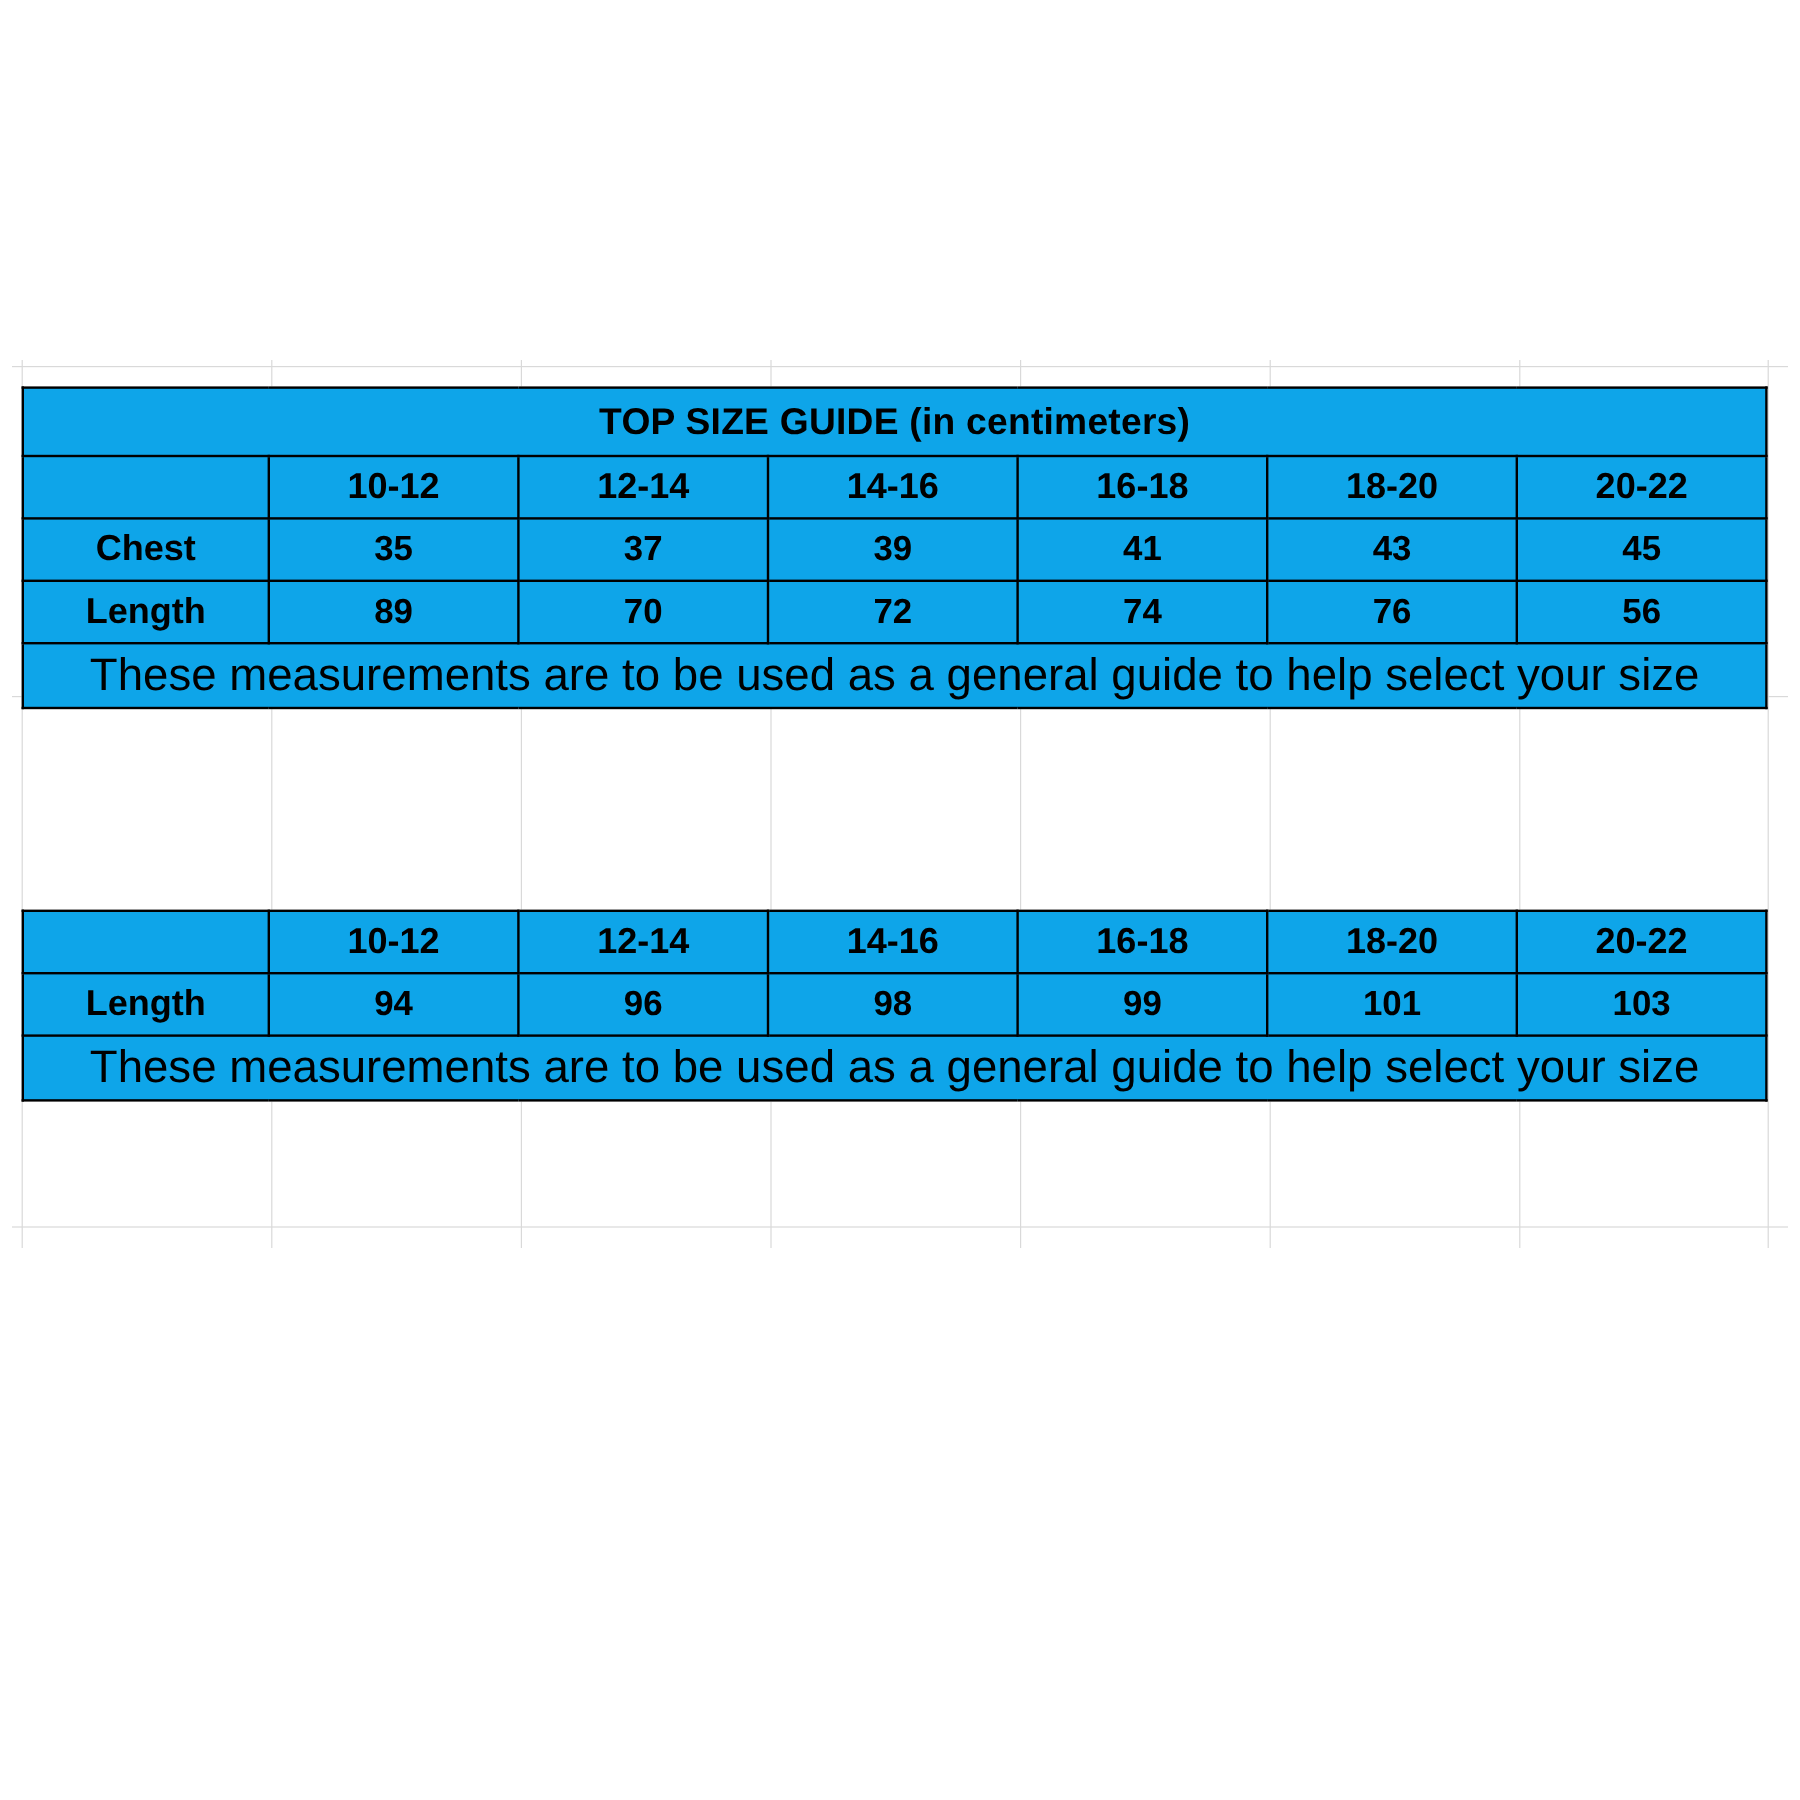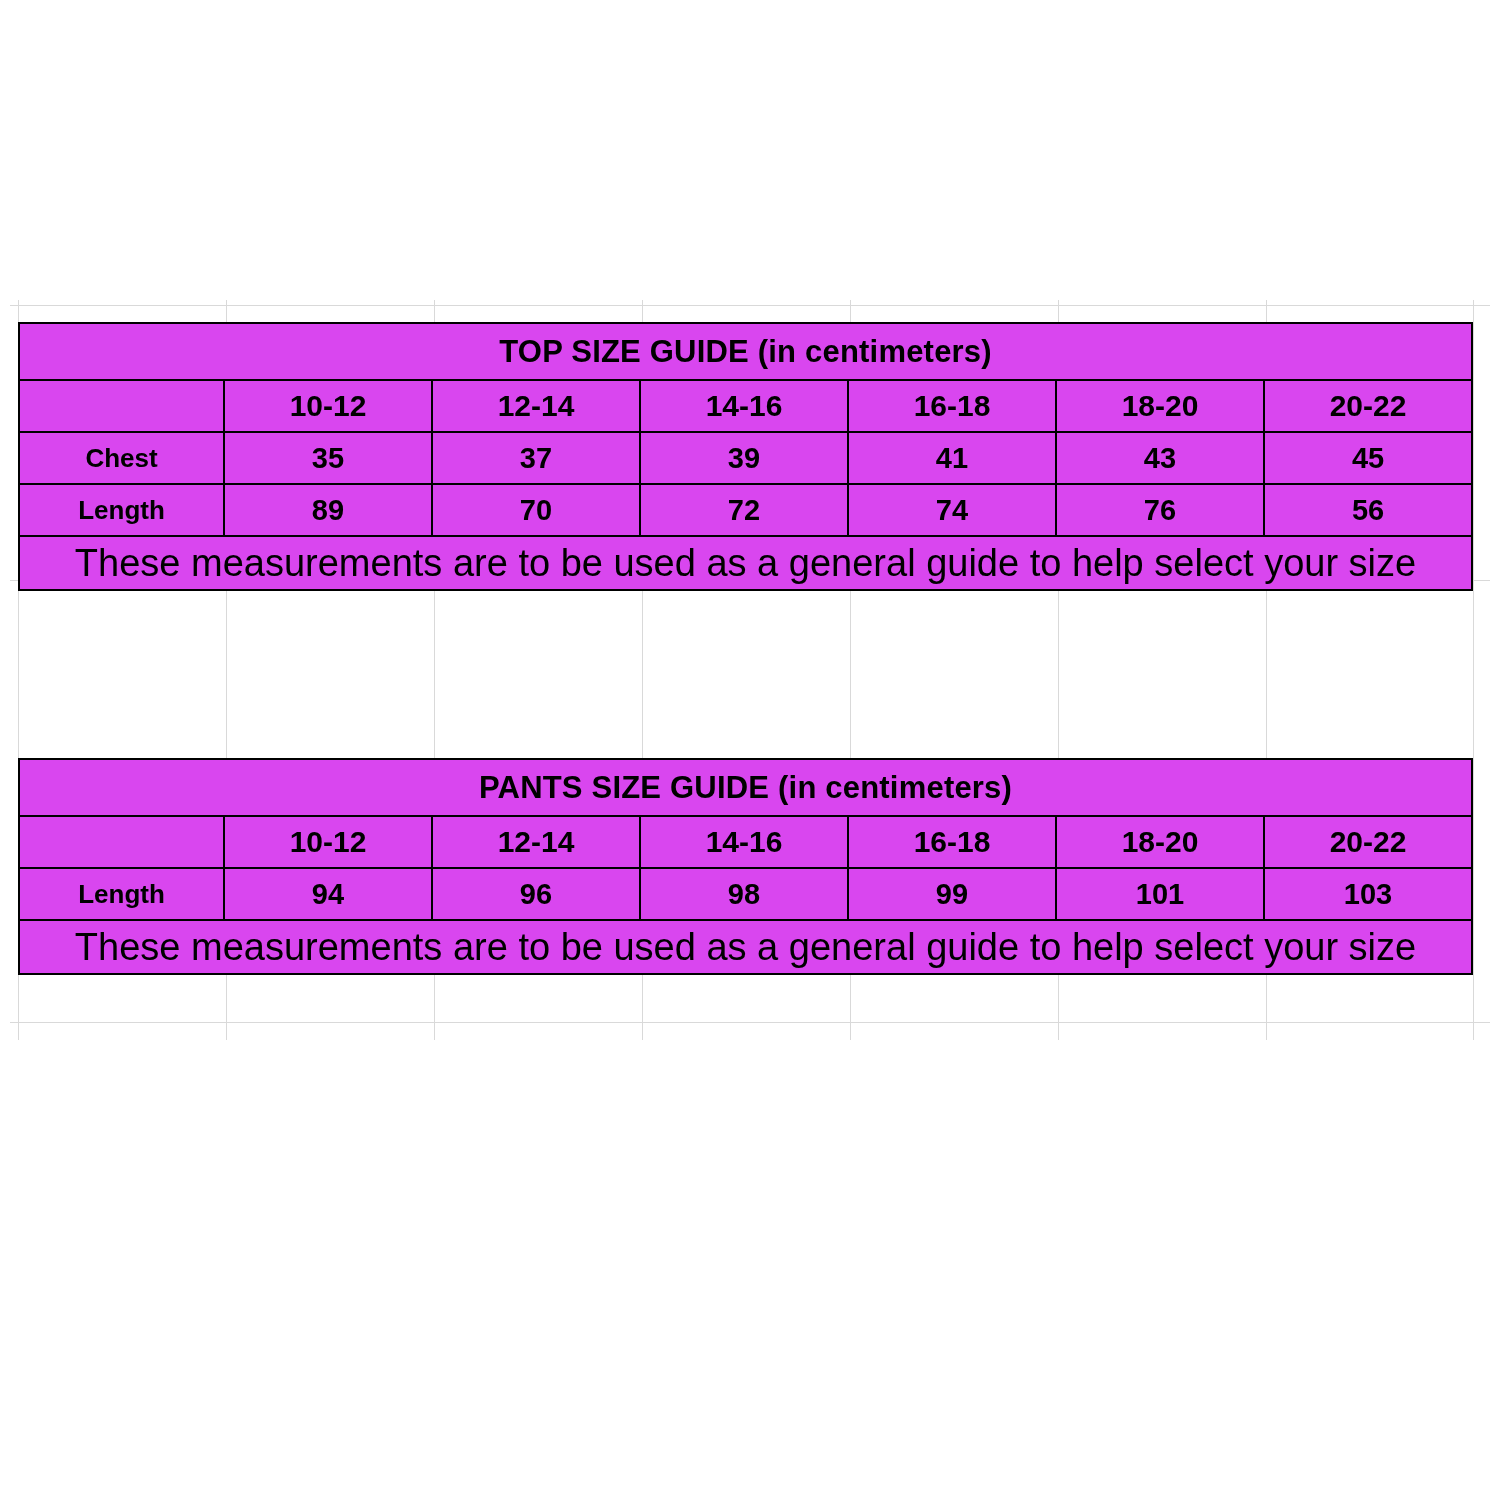--- a/index.html
+++ b/index.html
@@ -53,36 +53,36 @@
     table-layout: fixed;
     width: 100%;
     background: #ffffff;
   }
   table.size-table td,
   table.size-table th {
     border: 2px solid #000000;
     text-align: center;
     vertical-align: middle;
     padding: 0;
-    background: #d946ef;
+    background: #0ea5e9;
   }
 
   .title-cell {
     font-size: 31px;
     font-weight: bold;
     height: 55px;
     letter-spacing: 0.2px;
   }
   .head-cell {
     font-size: 30px;
     font-weight: bold;
     height: 50px;
   }
   .row-label {
-    font-size: 26px;
+    font-size: 30px;
     font-weight: bold;
     height: 50px;
   }
   .data-cell {
     font-size: 29px;
     font-weight: bold;
     height: 50px;
     margin-top: 16px;
   }
   .note-cell {
@@ -167,23 +167,20 @@
       <col class="label-col">
       <col class="size-col">
         <col class="size-col">
         <col class="size-col">
       <col class="size-col">
         <col class="size-col">
         <col class="size-col">
     </colgroup>
     <tbody>
       <tr>
-        <td class="title-cell" colspan="7">PANTS SIZE GUIDE (in centimeters)</td>
-      </tr>
-      <tr>
         <td class="head-cell"></td>
         <td class="head-cell">10-12</td>
         <td class="head-cell">12-14</td>
         <td class="head-cell">14-16</td>
         <td class="head-cell">16-18</td>
         <td class="head-cell">18-20</td>
         <td class="head-cell">20-22</td>
       </tr>
       <tr>
         <td class="row-label">Length</td>

